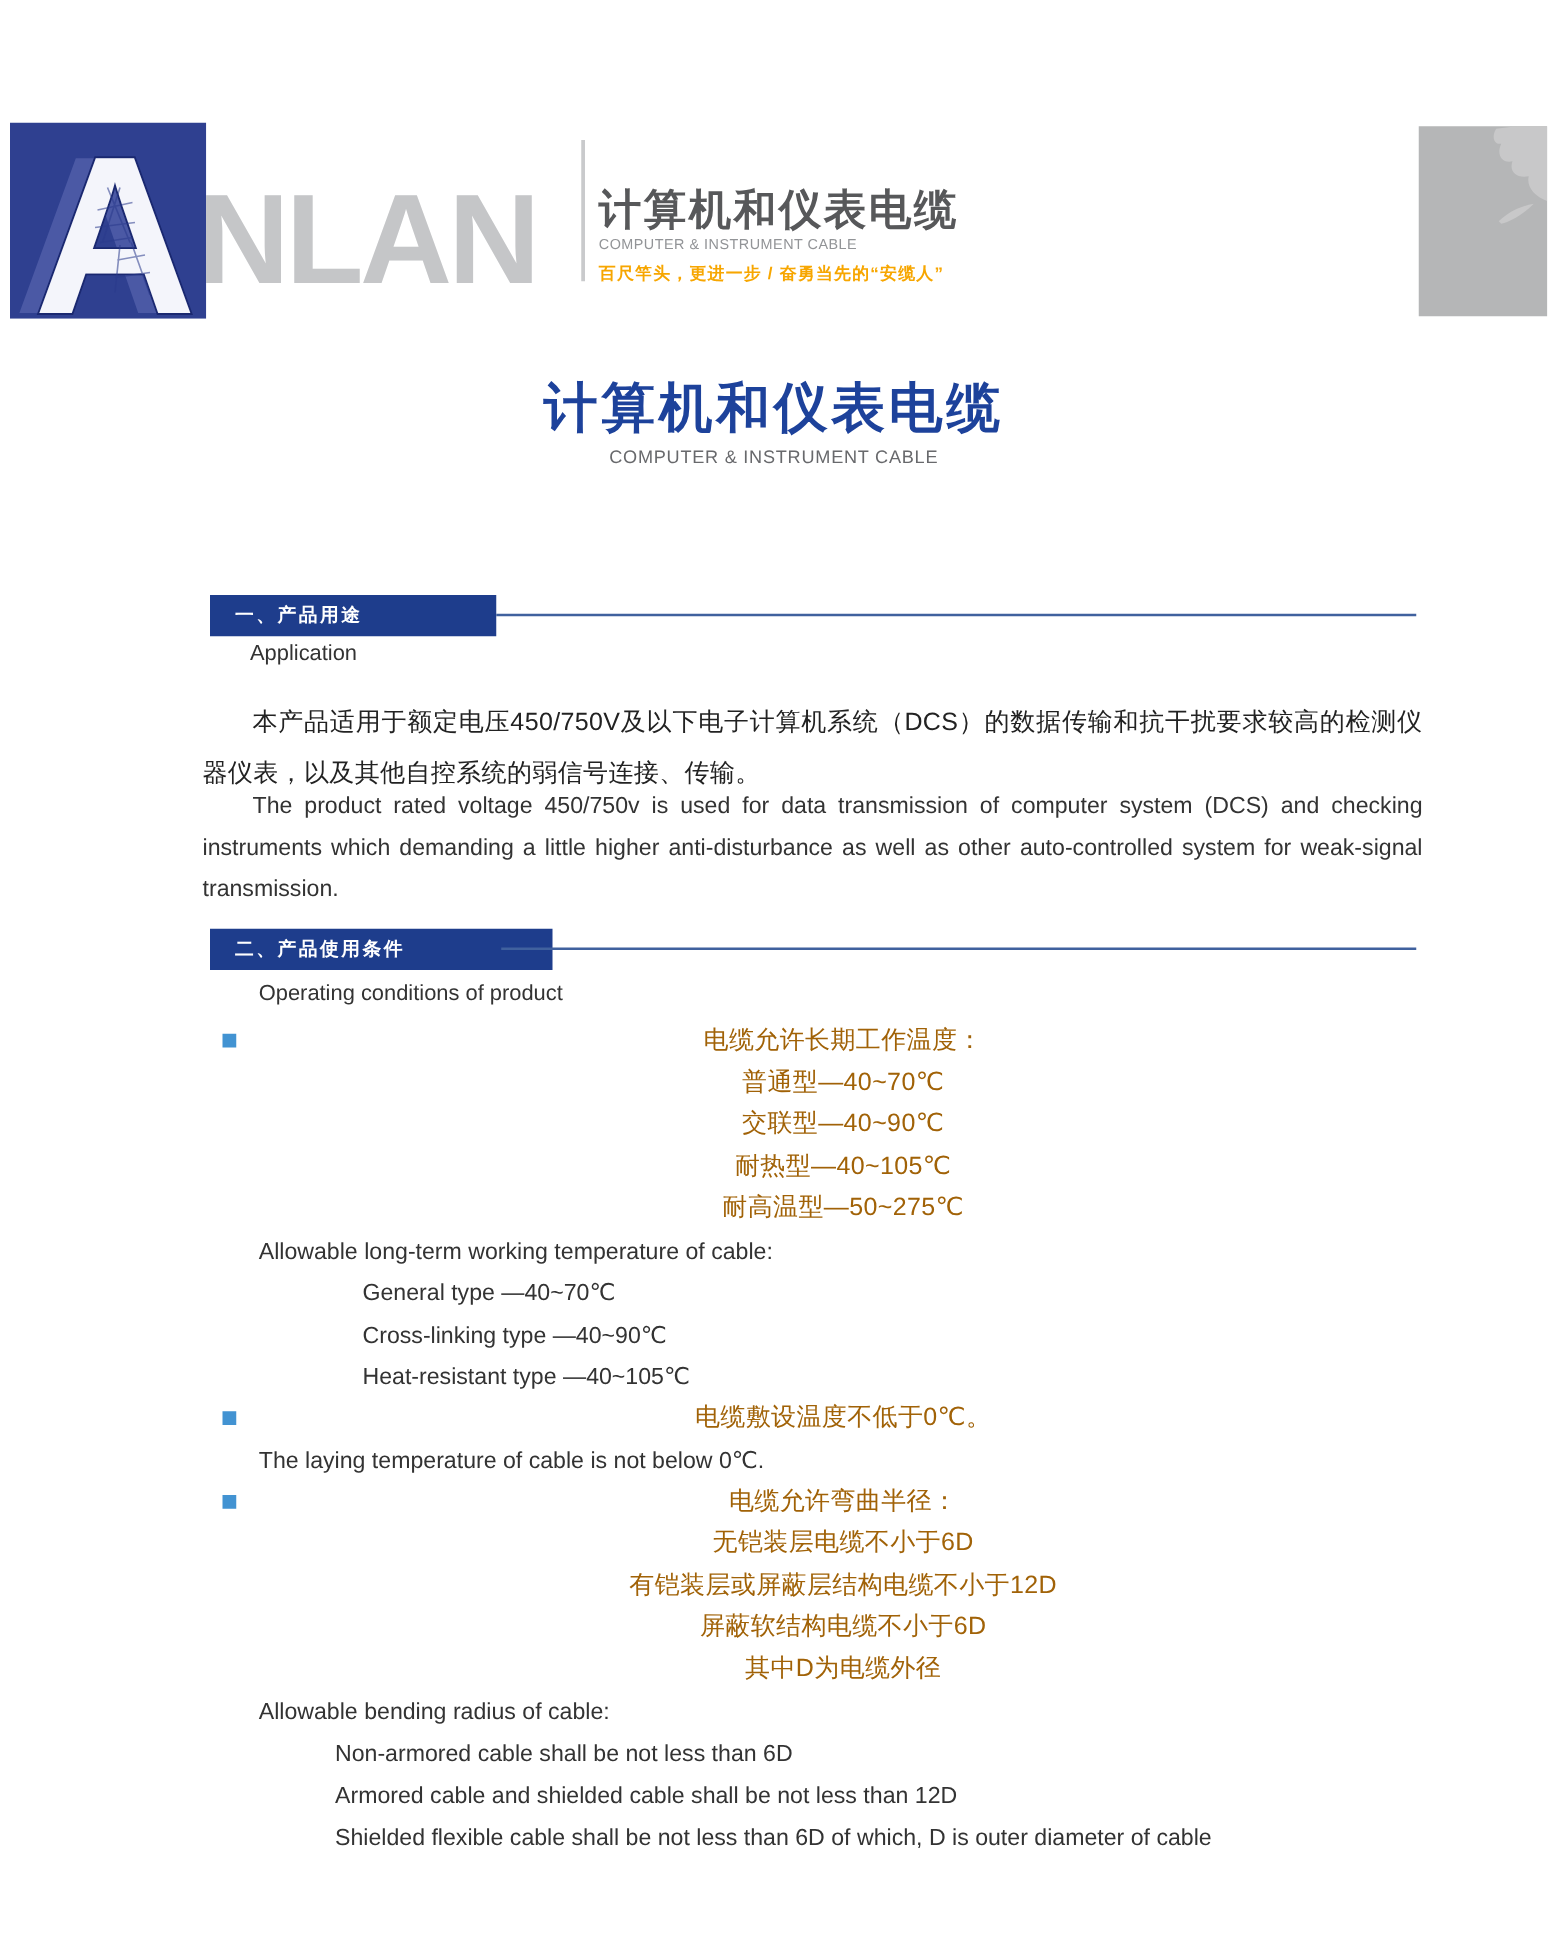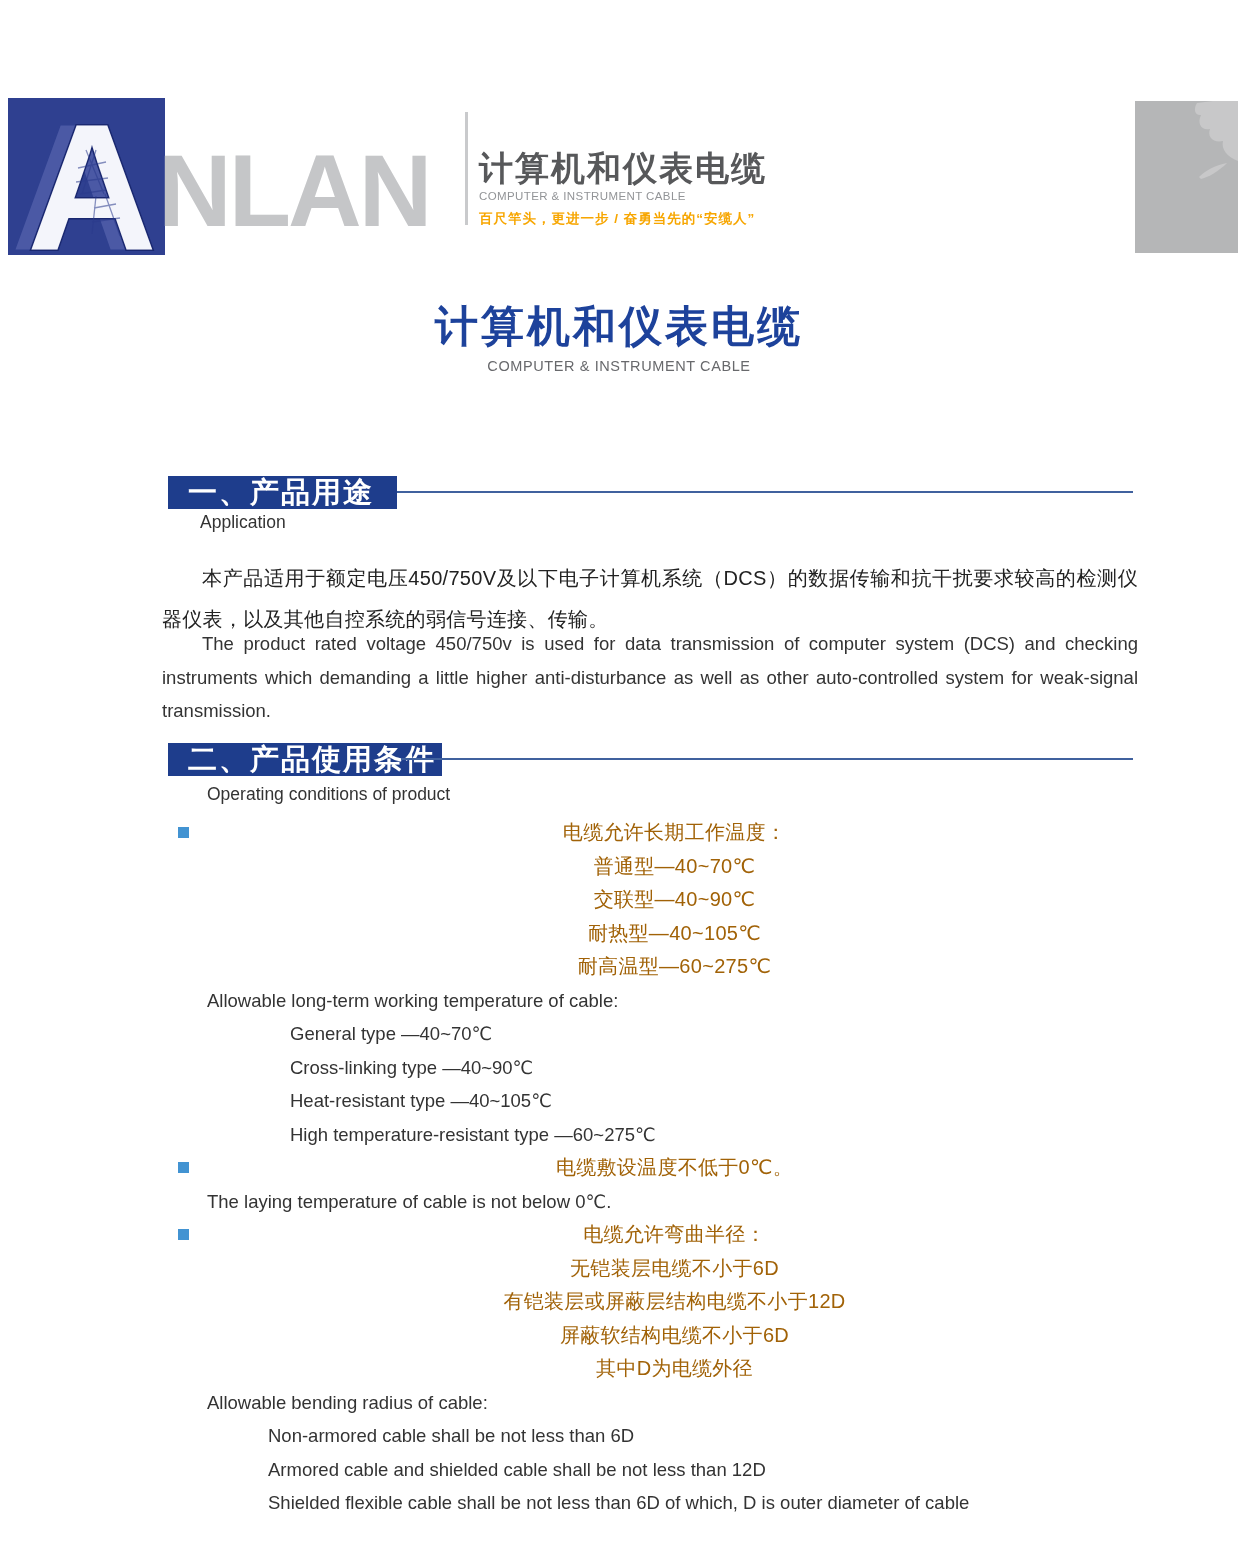--- a/index.html
+++ b/index.html
@@ -19,21 +19,21 @@
   .photo-box { position:absolute; left:1135px; top:101px; width:103px; height:152px; background:#b5b6b7; overflow:hidden; }
 
   
   .main-title { position:absolute; left:0; width:100%; top:298px; text-align:center;
                 font-size:43px; font-weight:bold; color:#1d429b; letter-spacing:3px; }
   .main-subtitle { position:absolute; left:0; width:100%; top:358px; text-align:center;
                    font-size:14.5px; color:#68696c; letter-spacing:0.6px; }
 
   
   .sec-box { position:absolute; left:168px; height:33px; background:#1e3d8c; color:#ffffff;
-             font-size:29px; font-weight:bold; line-height:33px; padding-left:20px;
+             font-size:15px; font-weight:bold; line-height:33px; padding-left:20px;
              letter-spacing:2px; }
   .sec1-box { top:476px; width:229px; }
   .sec2-box { top:743px; width:274px; }
   .sec-line { position:absolute; height:2px; background:#40619e; }
   .sec1-line { left:397px; top:491px; width:736px; }
   .sec2-line { left:401px; top:758px; width:732px; }
   .sec-sub { position:absolute; font-size:17.5px; color:#333333; }
   .sec1-sub { left:200px; top:512px; }
   .sec2-sub { left:207px; top:784px; }
 
@@ -104,26 +104,25 @@
 
   <div class="cond-list">
 
     <div class="row cn pl-a">
       <span class="bullet"></span>
       <span>电缆允许长期工作温度：</span>
     </div>
     <div class="row cn pl-a">普通型—40~70℃</div>
     <div class="row cn pl-a">交联型—40~90℃</div>
     <div class="row cn pl-a">耐热型—40~105℃</div>
-    <div class="row cn pl-a">耐高温型—60~275℃</div>
+    <div class="row cn pl-a">耐高温型—50~275℃</div>
     <div class="row en pl-a">Allowable long-term working temperature of cable:</div>
     <div class="row en pl-b">General type —40~70℃</div>
     <div class="row en pl-b">Cross-linking type —40~90℃</div>
     <div class="row en pl-b">Heat-resistant type —40~105℃</div>
-    <div class="row en pl-b">High temperature-resistant type —60~275℃</div>
 
     <div class="row cn pl-a">
       <span class="bullet"></span>
       <span>电缆敷设温度不低于0℃。</span>
     </div>
     <div class="row en pl-a">The laying temperature of cable is not below 0℃.</div>
 
     <div class="row cn pl-a">
       <span class="bullet"></span>
       <span>电缆允许弯曲半径：</span>

